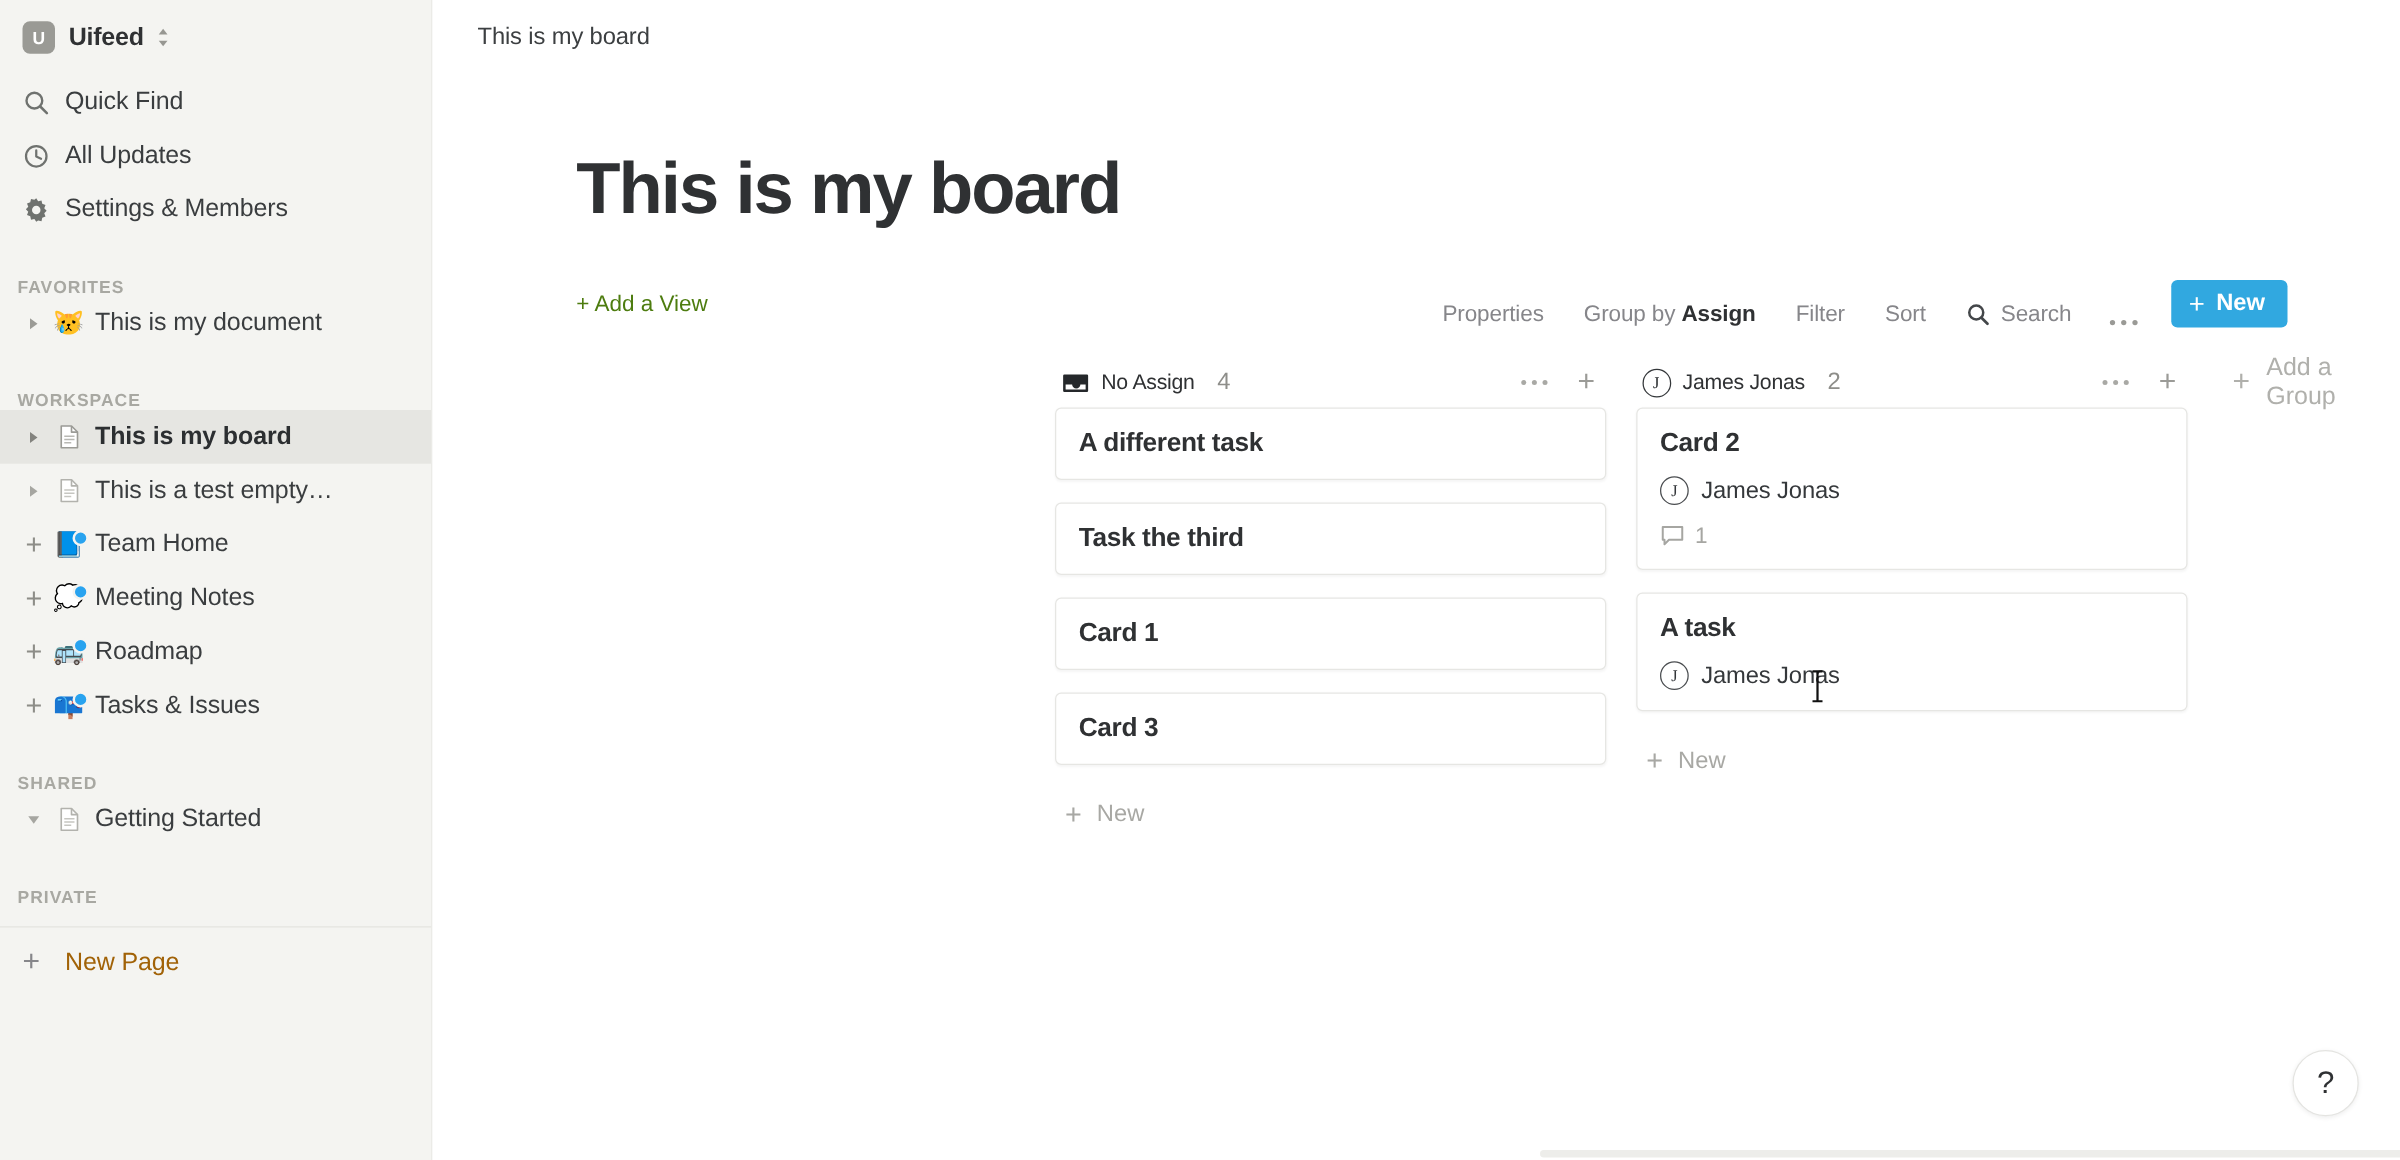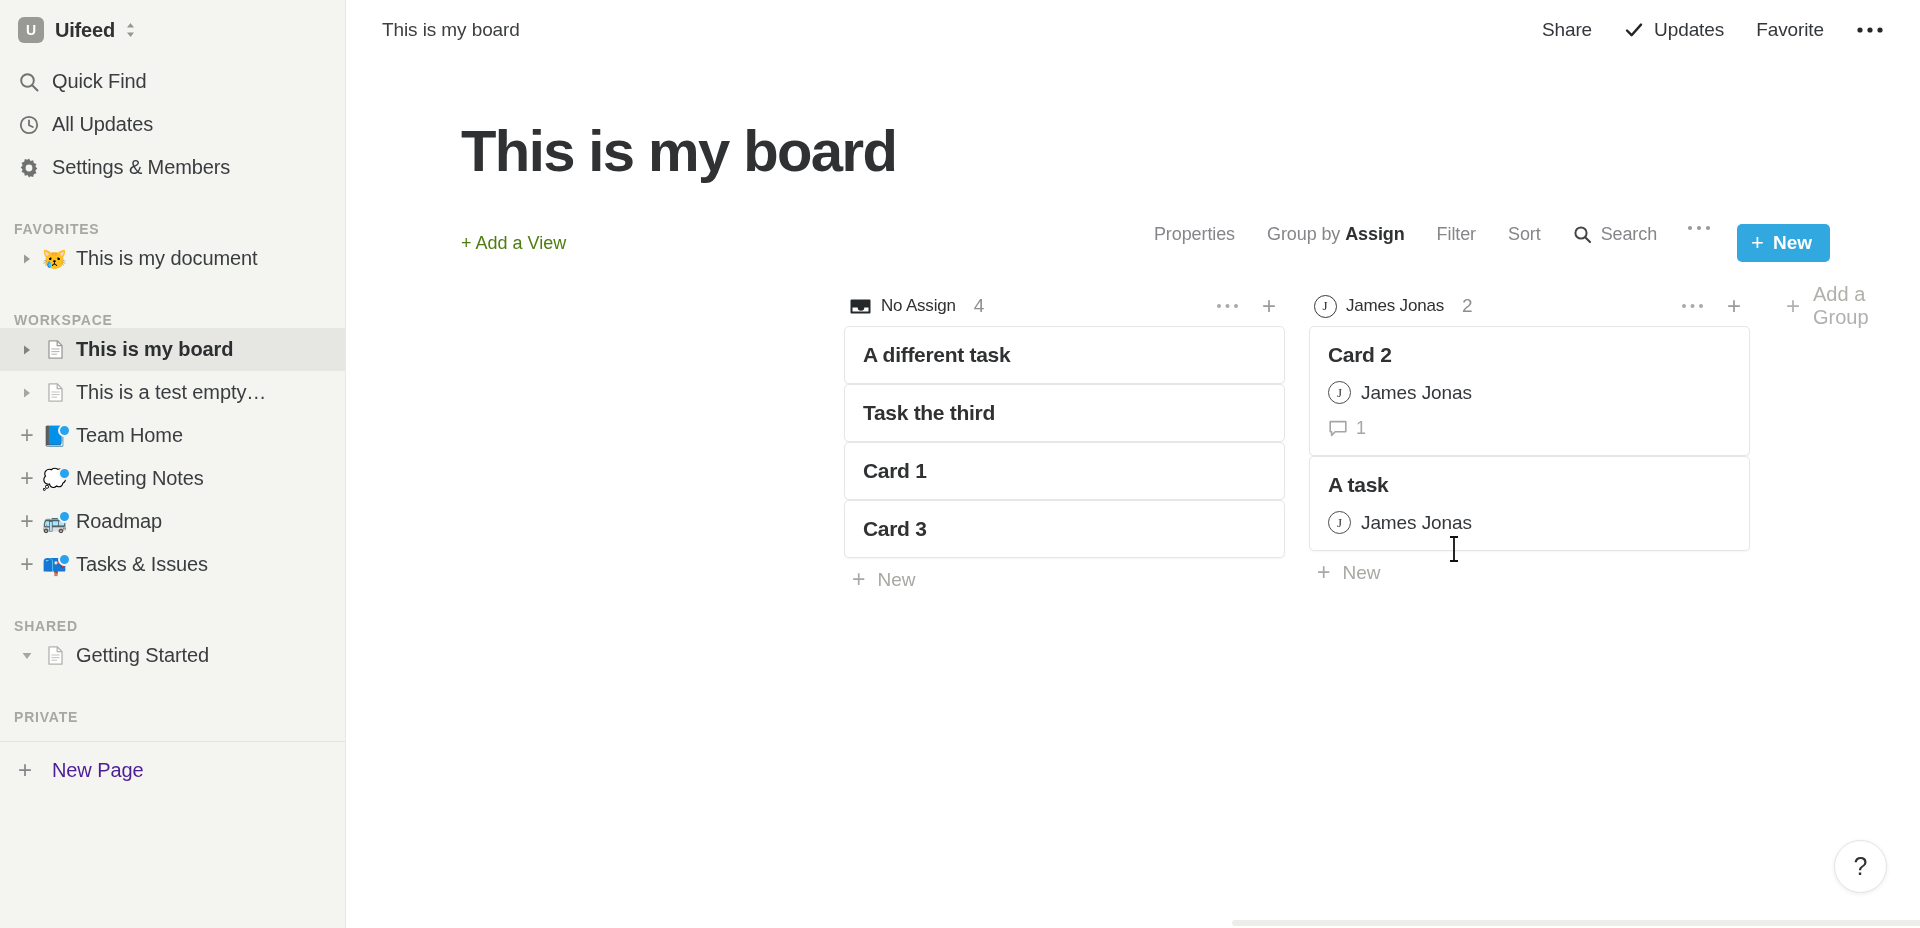--- a/index.html
+++ b/index.html
@@ -83,21 +83,21 @@
   #pagetitle {
     font-size:58px; font-weight:700; color:#2f3133;
     letter-spacing:-1.6px; margin:57px 0 0 115px;
   }
 
   #viewbar {
     display:flex; align-items:center; margin-top:38px;
     padding:0 90px 0 115px; height:42px;
   }
   .addview { font-size:18px; color:#4d7c0f; cursor:pointer; }
-  .vb-right { margin-left:auto; display:flex; align-items:flex-start; gap:0; }
+  .vb-right { margin-left:auto; display:flex; align-items:flex-end; gap:0; }
   .vb-item { font-size:18px; color:#86868a; padding:0 16px; cursor:pointer; white-space:nowrap; letter-spacing:-.1px; }
   .vb-item b { color:#2f3133; font-weight:700; }
   .vb-item.search { display:flex; align-items:center; }
   .vb-item.search .s-ic { margin-right:9px; display:flex; color:#55585b; }
   .vb-dots { padding:0 14px; color:#9a9a96; cursor:pointer; display:flex; align-items:center; }
   .newbtn {
     background:#31a8e0; color:#fff; border-radius:5px; height:38px;
     display:flex; align-items:center; padding:0 18px 0 14px;
     font-size:19px; font-weight:600; cursor:pointer; margin-left:10px;
   }
@@ -108,21 +108,21 @@
   .col-ico { width:28px; display:flex; align-items:center; justify-content:center; margin-right:7px; }
   .col-name { font-size:17px; color:#2f3133; letter-spacing:-.2px; }
   .col-count { font-size:19px; color:#8e8e8a; margin-left:18px; }
   .col-actions { margin-left:auto; display:flex; align-items:center; gap:12px; }
   .col-dots { color:#a4a4a0; cursor:pointer; display:flex; padding:0 5px; }
   .col-plus { color:#9b9b97; font-size:24px; line-height:1; font-weight:300; cursor:pointer; padding:0 5px; }
 
   .card {
     background:#fff; border:1px solid #e6e6e3; border-radius:5px;
     box-shadow:0 1px 2px rgba(0,0,0,.045);
-    padding:16px 18px; margin-bottom:0; cursor:pointer;
+    padding:16px 18px; margin-bottom:18px; cursor:pointer;
   }
   .card-title { font-size:21px; font-weight:600; color:#2f3133; letter-spacing:-.3px; }
   .card-meta { display:flex; align-items:center; margin-top:14px; }
   .avatar-sm {
     width:23px; height:23px; border-radius:50%; border:1.5px solid #4a4d50;
     display:flex; align-items:center; justify-content:center;
     font-size:13px; color:#34373a; margin-right:10px; font-family:"Liberation Serif", serif;
   }
   .meta-name { font-size:19px; color:#35383b; letter-spacing:-.1px; }
   .card-comments { display:flex; align-items:center; margin-top:14px; color:#a6a6a2; }
@@ -309,45 +309,26 @@
   </div>
 
 
   <div style="height:18px"></div>
   <div class="sec-title">PRIVATE</div>
   <div style="height:16px"></div>
   <div class="side-divider"></div>
 
   <div class="nav-item" style="height:56px">
     <span class="nav-ico" style="font-size:24px;font-weight:300;color:#86868a;line-height:1;">+</span>
-    <span class="nav-lbl" style="color:#4c1d95">New Page</span>
+    <span class="nav-lbl" style="color:#a16207">New Page</span>
   </div>
 </div>
 
 <div id="topbar">
   <div class="crumb">This is my board</div>
-  <div class="topright">
-    <div class="top-act">Share</div>
-    <div class="top-act">
-      <span class="ck">
-        <svg width="20" height="20" viewBox="0 0 20 20">
-            <path d="M3 10.5 L7.6 15.2 L17 4.6" fill="none" stroke="#222528" stroke-width="2.4" stroke-linecap="round" stroke-linejoin="round"></path>
-          </svg>
-      </span>
-      <span>Updates</span>
-    </div>
-    <div class="top-act">Favorite</div>
-    <div class="top-dots">
-      <svg width="30" height="10" viewBox="0 0 30 10">
-          <circle cx="4" cy="5" r="2.6" fill="#25282b"></circle>
-          <circle cx="14" cy="5" r="2.6" fill="#25282b"></circle>
-          <circle cx="24" cy="5" r="2.6" fill="#25282b"></circle>
-        </svg>
-    </div>
-  </div>
 </div>
 
 <div id="main">
 
   <div id="pagetitle">This is my board</div>
 
   <div id="viewbar">
     <div class="addview">+ Add a View</div>
     <div class="vb-right">
       <div class="vb-item">Properties</div>

